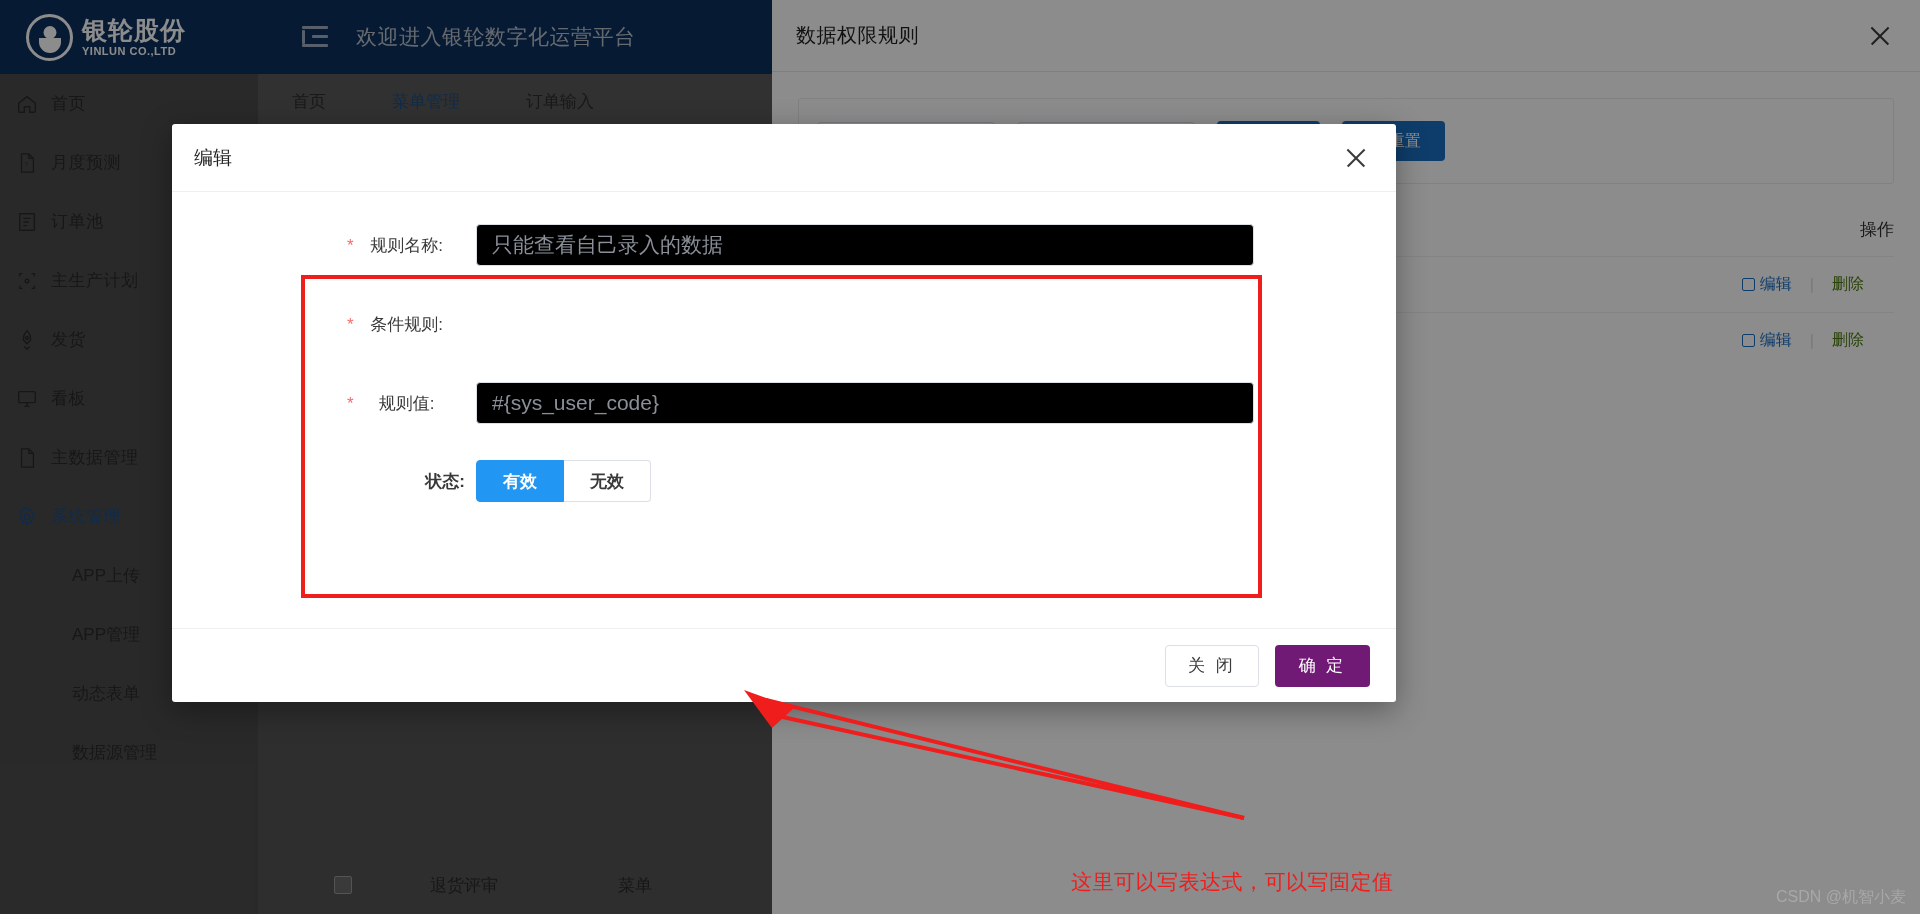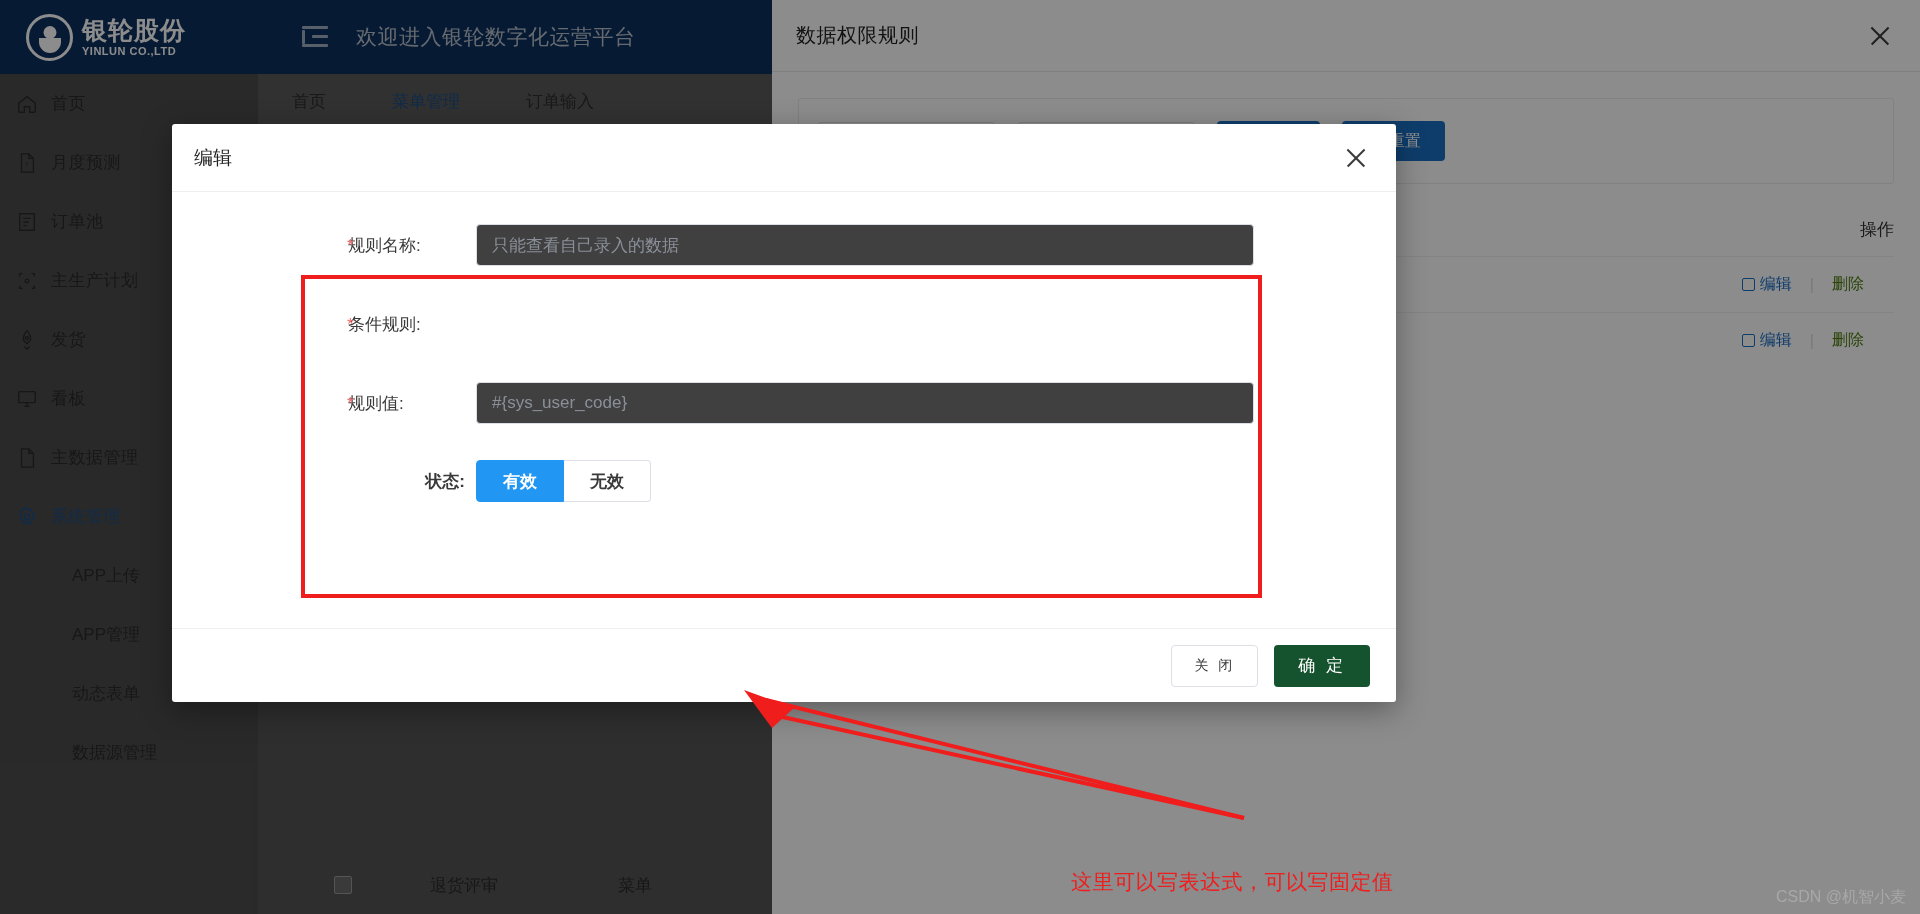--- a/index.html
+++ b/index.html
@@ -153,30 +153,30 @@
   .modal-body { flex:1; position:relative; padding: 22px 0 0 0; }
 
   .redbox {
     position:absolute; left:129px; top:83px; width:961px; height:323px;
     border: 4px solid #f01d1d; pointer-events:none;
   }
 
   .form-row { display:flex; align-items:center; height:62px; margin-left:176px; }
   .form-row + .form-row { margin-top: 17px; }
   .f-label {
-    width: 128px; text-align:left; padding-right: 11px;
+    width: 128px; text-align:center; padding-right: 11px;
     font-size:17px; color:#3a3a3a; position:relative; flex:0 0 auto;
   }
   .req::before{
     content:"*"; color:#f56c6c; position:absolute; left:-1px; top:2px; font-size:17px;
   }
   .f-ctl {
     width: 778px; height:42px; border:1px solid #dcdfe6; border-radius:4px;
-    background:#404040; display:flex; align-items:center; padding: 8px 15px;
-    font-size:17px; color:#8a8f99;
+    background:#000000; display:flex; align-items:center; padding: 8px 15px;
+    font-size:21px; color:#8a8f99;
   }
   .f-ctl.select { justify-content:space-between; }
   .caret {
     width:10px;height:10px; border-right:1.6px solid #c0c4cc; border-bottom:1.6px solid #c0c4cc;
     transform:rotate(45deg); margin-top:-5px; margin-right:4px;
   }
 
   .status-row { display:flex; align-items:center; margin-left:176px; margin-top: 26px; font-weight: bold; }
   .s-label { width:128px; text-align:right; padding-right:11px; font-size:17px; color:#3a3a3a;}
   .seg { display:flex; }
@@ -193,26 +193,26 @@
     font-size:21px; letter-spacing:.5px; white-space:nowrap;
   }
   .arrow-svg { position:absolute; left:560px; top:498px; pointer-events:none; }
 
   .modal-foot {
     height: 74px; border-top:1px solid #efefef; display:flex; align-items:center;
     justify-content:flex-end; gap:16px; padding-right: 26px;
   }
   .btn-plain {
     height:42px; padding: 0 22px; border:1px solid #dcdfe6; border-radius:4px;
-    background:#fff; color:#3a3a3a; font-size:14px; display:flex;align-items:center;
+    background:#fff; color:#3a3a3a; font-size:17px; display:flex;align-items:center;
     cursor:pointer; letter-spacing:3px;
   }
   .btn-ok {
-    height:42px; padding: 0 24px; border-radius:4px; background:#14532d; color:#fff;
-    font-size:17px; display:flex;align-items:center;cursor:pointer; letter-spacing:3px;
+    height:42px; padding: 0 24px; border-radius:4px; background:#701a75; color:#fff;
+    font-size:17px; display:flex;align-items:center;cursor:pointer; letter-spacing:3px;font-family:Liberation Serif, serif;
   }
 
   .watermark {
     position:absolute; right:14px; bottom:6px; color:#a8a8a8; font-size:16px;
   }
 </style>
 </head>
 <body>
 
 <div id="root">

